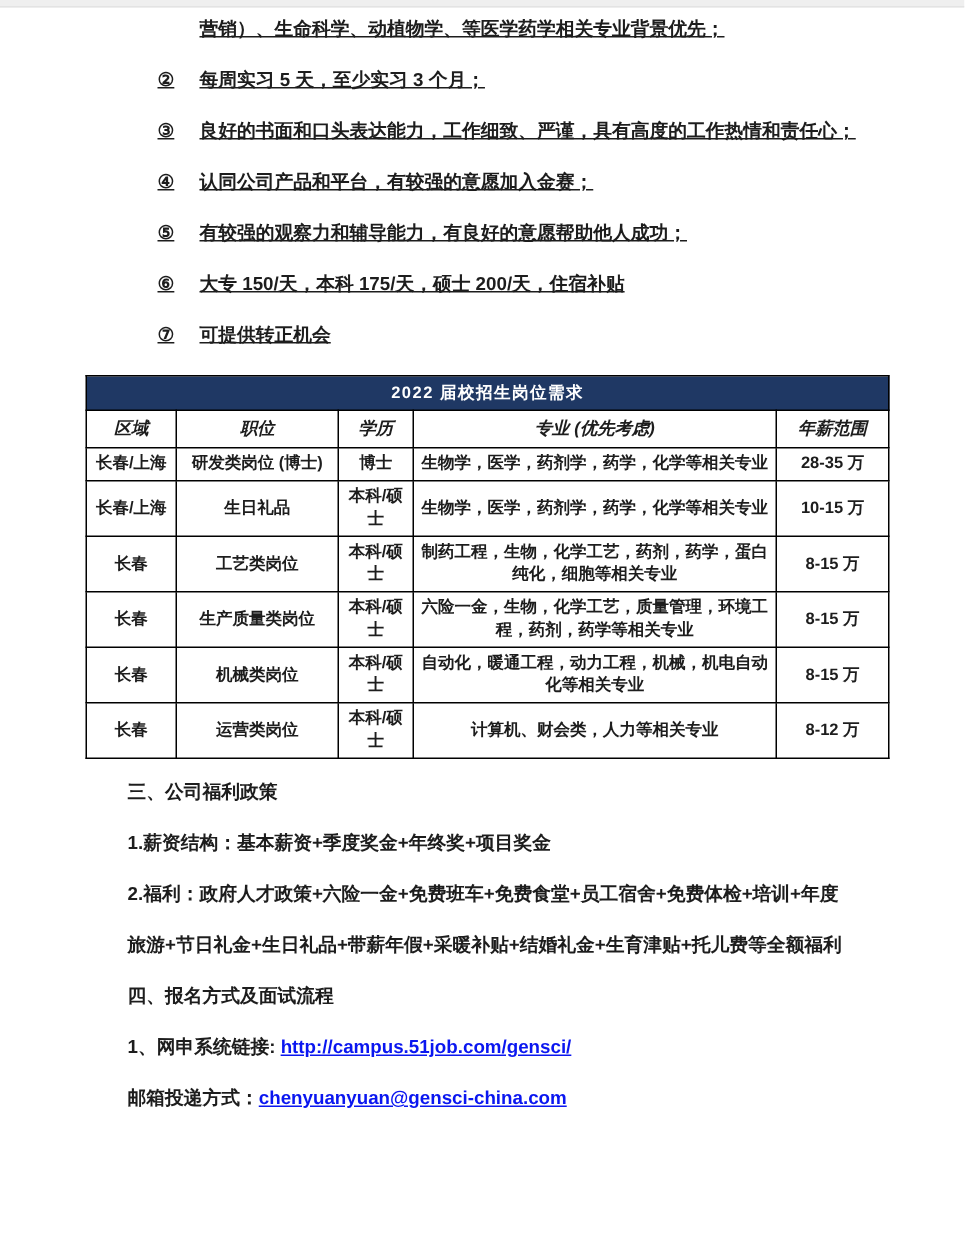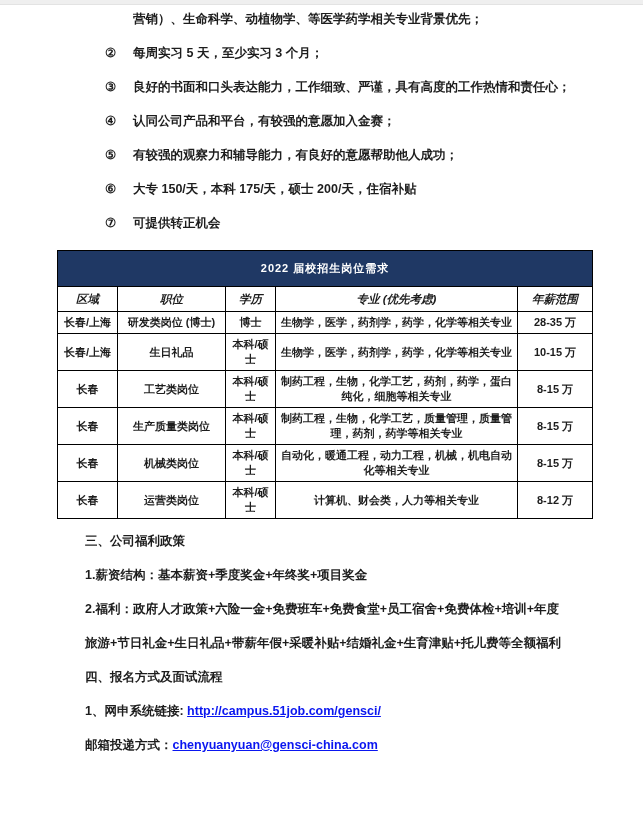--- a/index.html
+++ b/index.html
@@ -14,20 +14,21 @@
   }
   .top-strip {
     width: 100%;
     height: 5px;
     background: #efefef;
     border-bottom: 1px solid #e3e3e3;
   }
   
   .req-list {
     margin: 7px 40px 0 105px;
+    text-decoration: underline;
   }
   .req-item {
     display: flex;
     font-size: 12.5px;
     line-height: 15px;
     margin-bottom: 19px;
   }
   .req-marker {
     flex: 0 0 28px;
   }
@@ -44,21 +45,21 @@
     text-align: center;
     vertical-align: middle;
     font-size: 11px;
     line-height: 15px;
     padding: 3px 3px;
   }
   td.tbl-title {
     background: #1F3864;
     color: #ffffff;
     font-size: 12px;
-    height: 36px;
+    height: 23px;
     letter-spacing: 1px;
   }
   tr.hdr th {
     height: 25px;
     font-size: 11.5px;
     font-style: italic;
   }
   td.region { white-space: pre-line; }
   td.major  { padding: 3px 5px; }
   
@@ -149,21 +150,21 @@
         <td class="region">长春</td>
         <td class="position">工艺类岗位</td>
         <td class="degree">本科/硕士</td>
         <td class="major">制药工程，生物，化学工艺，药剂，药学，蛋白纯化，细胞等相关专业</td>
         <td class="salary">8-15 万</td>
       </tr>
       <tr>
         <td class="region">长春</td>
         <td class="position">生产质量类岗位</td>
         <td class="degree">本科/硕士</td>
-        <td class="major">制药工程，生物，化学工艺，质量管理，质量管理，药剂，药学等相关专业</td>
+        <td class="major">六险一金，生物，化学工艺，质量管理，环境工程，药剂，药学等相关专业</td>
         <td class="salary">8-15 万</td>
       </tr>
       <tr>
         <td class="region">长春</td>
         <td class="position">机械类岗位</td>
         <td class="degree">本科/硕士</td>
         <td class="major">自动化，暖通工程，动力工程，机械，机电自动化等相关专业</td>
         <td class="salary">8-15 万</td>
       </tr>
       <tr>

